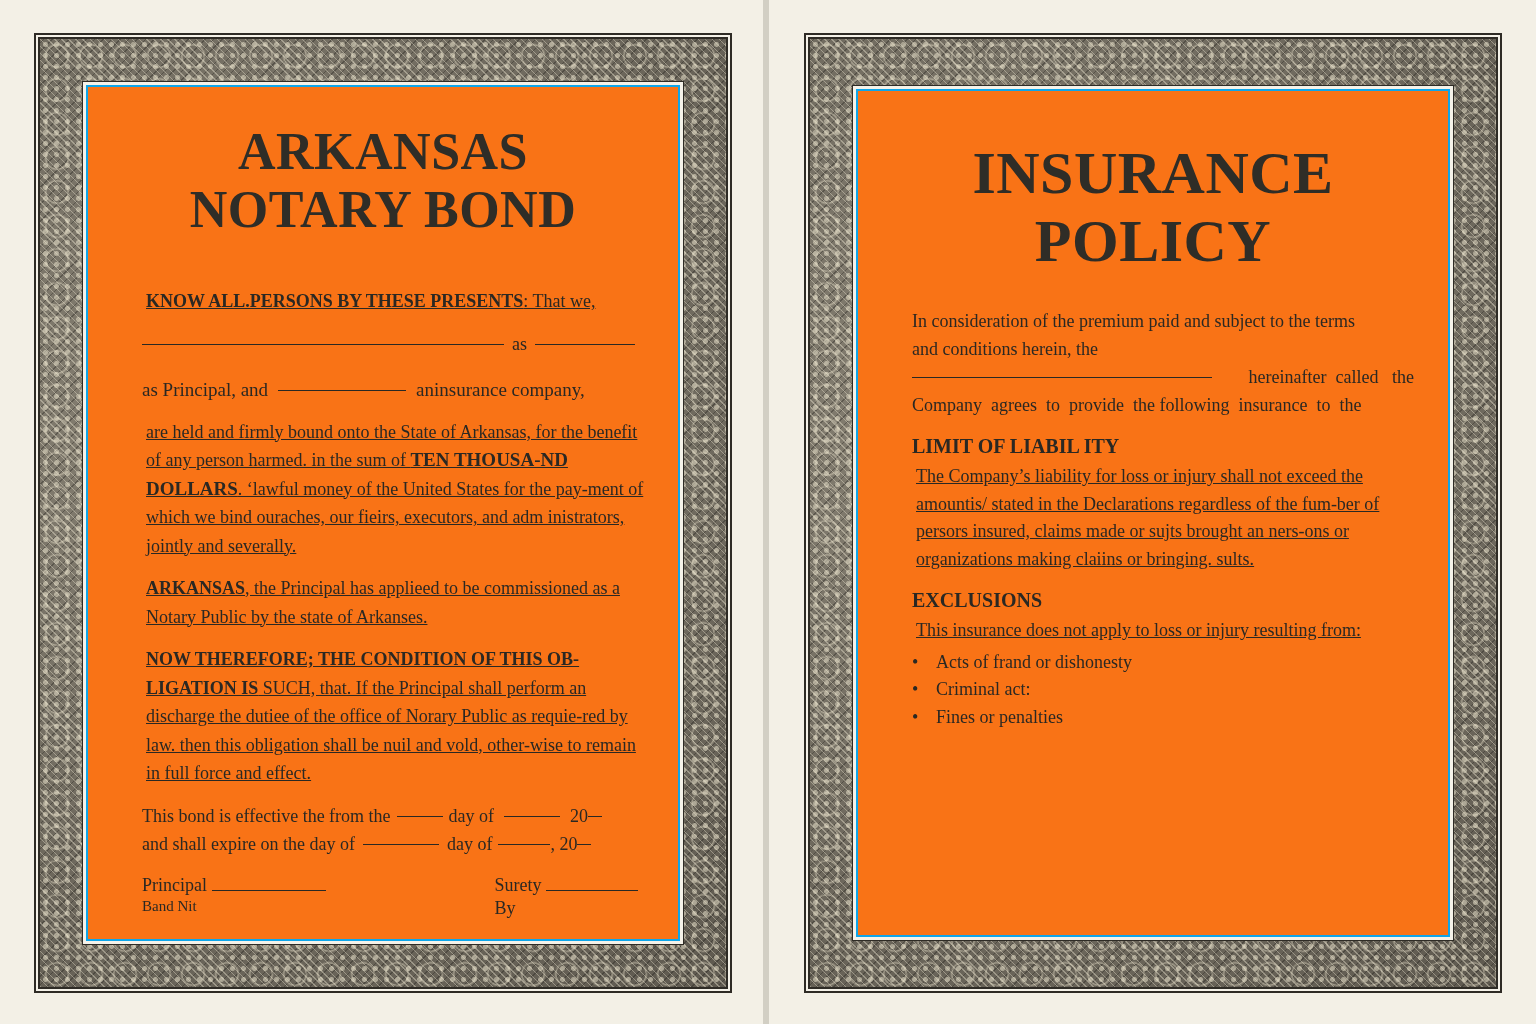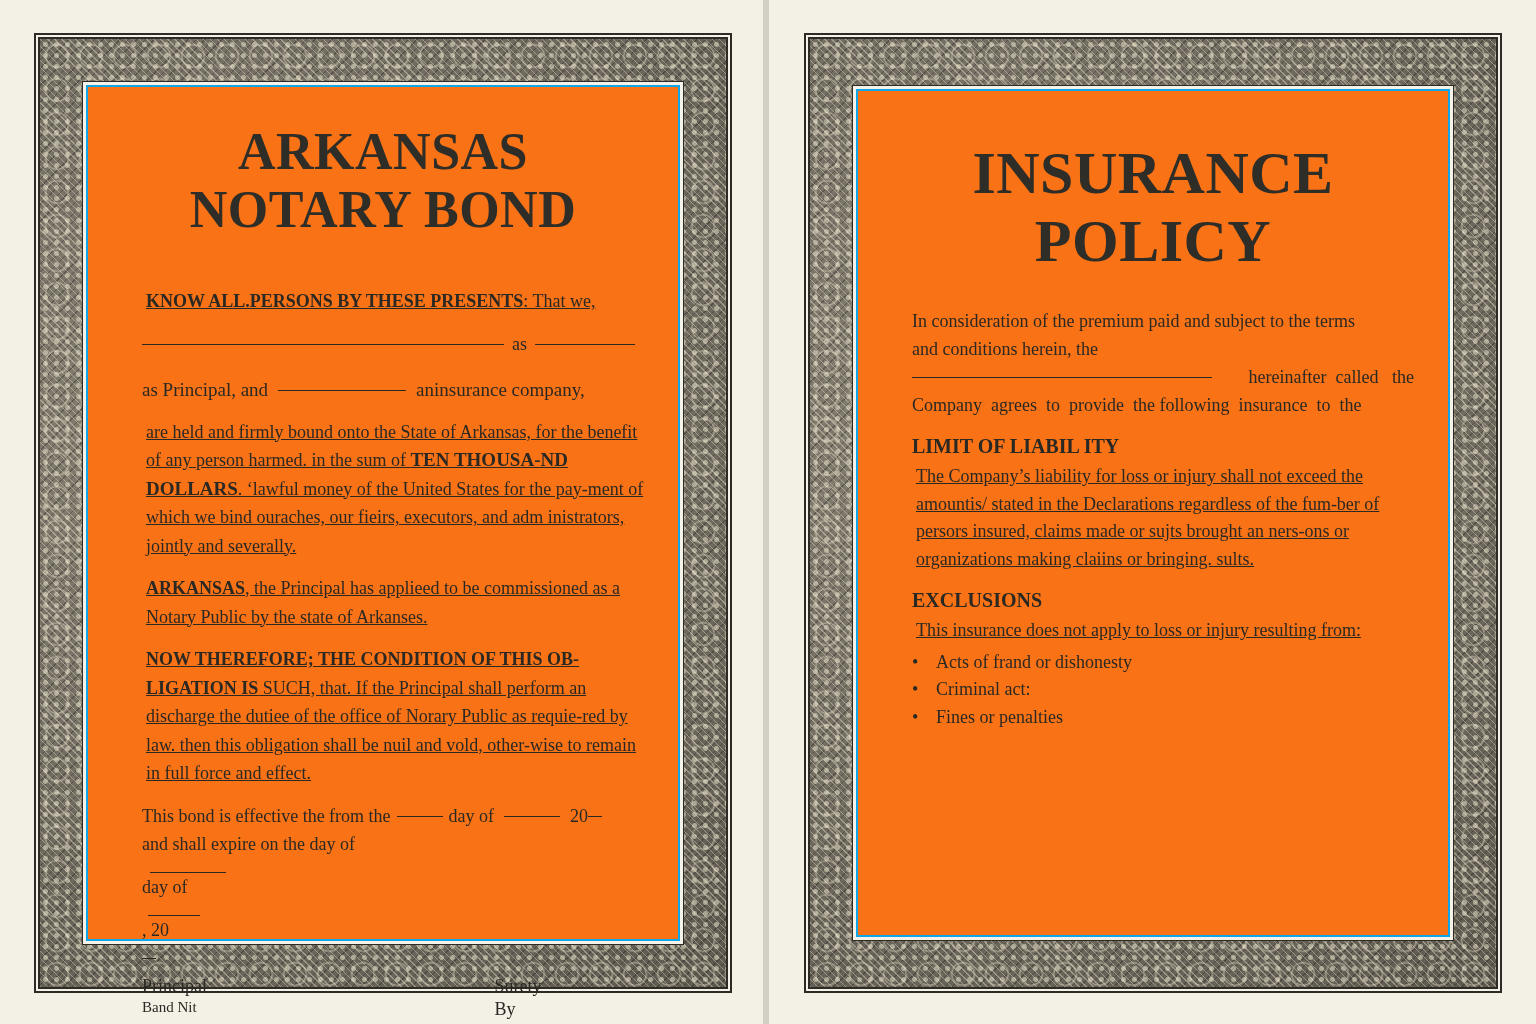--- a/index.html
+++ b/index.html
@@ -110,21 +110,21 @@
         <span class="b">NOW THEREFORE; THE CONDITION OF THIS OB-LIGATION IS</span><span> SUCH, that. If the Principal shall perform an discharge the dutiee of the office of Norary Public as requie-red by law. then this obligation shall be nuil and vold, other-wise to remain in full force and effect.</span>
       </p>
       <div class="row" style="justify-content:flex-start;">
         <span>This bond is effective the from the</span>
         <span class="blank" style="width:46px; margin:0 6px;"></span>
         <span>day of</span>
         <span class="blank" style="width:56px; margin:0 10px;"></span>
         <span>20</span>
         <span class="blank" style="width:14px;"></span>
       </div>
-      <div class="row" style="justify-content:flex-start; margin-bottom:14px;flex-direction:column;">
+      <div class="row" style="justify-content:flex-start; margin-bottom:14px;">
         <span>and shall expire on the day of</span>
         <span class="blank" style="width:76px; margin:0 8px;"></span>
         <span>day of</span>
         <span class="blank" style="width:52px; margin:0 0 0 6px;"></span>
         <span>, 20</span>
         <span class="blank" style="width:14px;"></span>
       </div>
       <div style="display:flex; justify-content:space-between;">
         <div>
           <div style="line-height:26px;">

